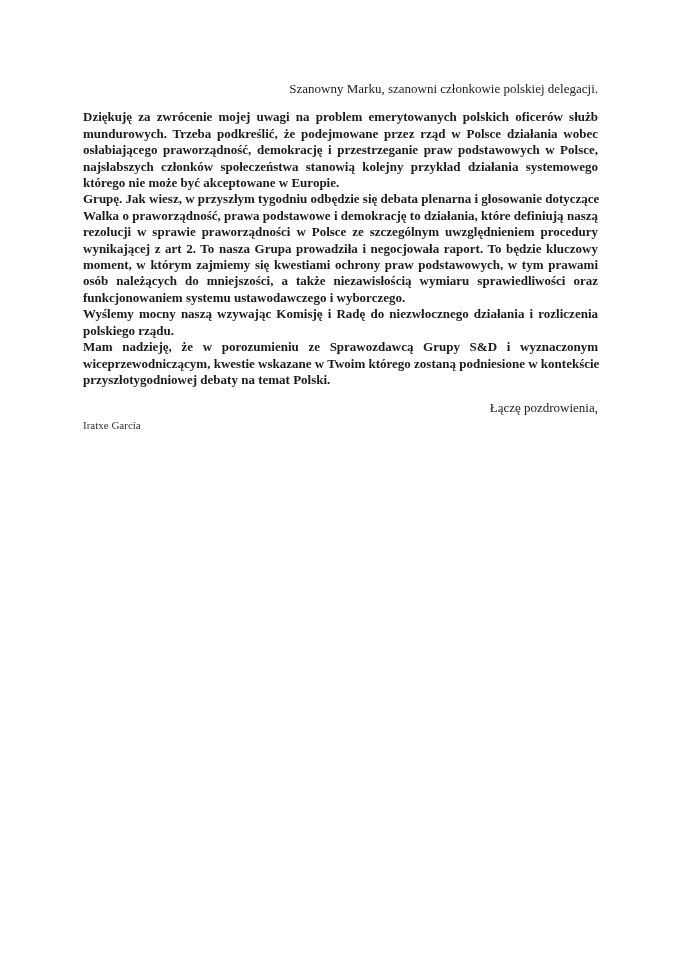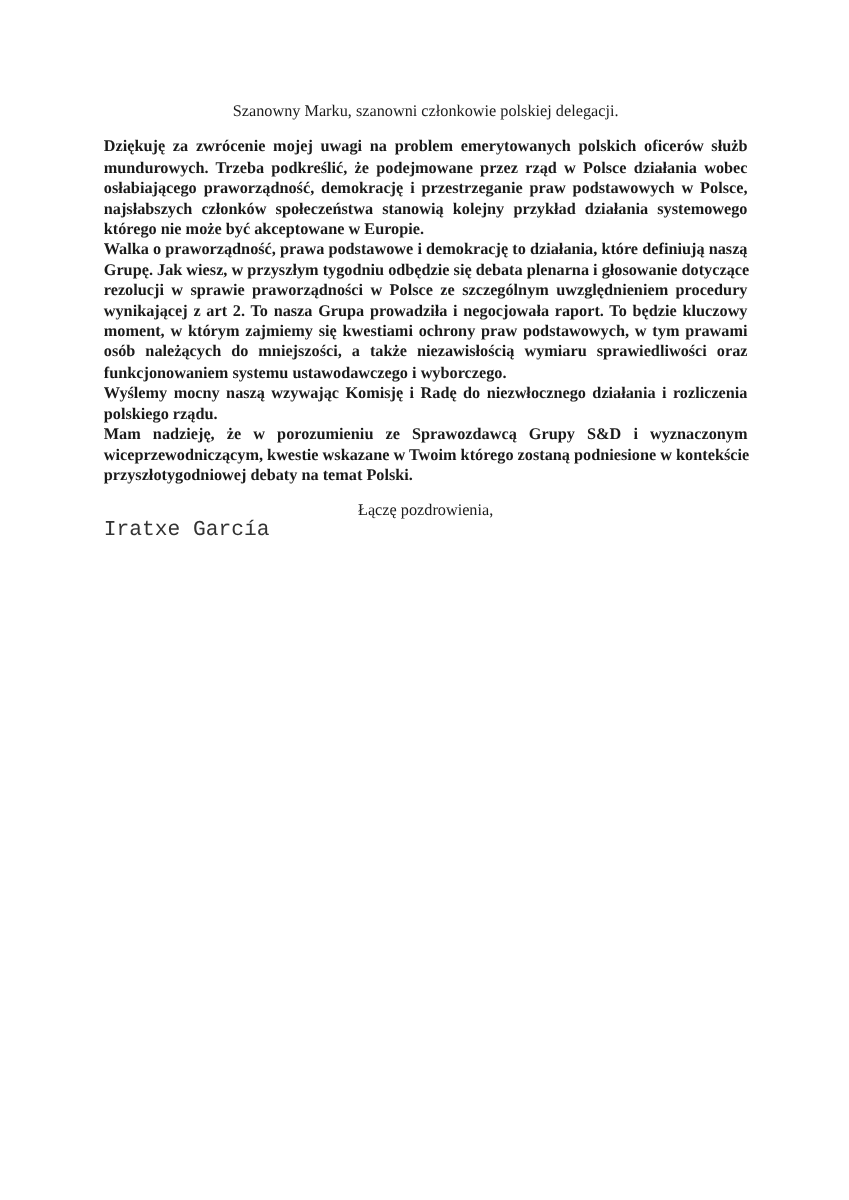--- a/index.html
+++ b/index.html
@@ -16,64 +16,64 @@
     padding: 81px 81px 0 83px;
     font-family: "Liberation Serif", serif;
     font-size: 13px;
     line-height: 16.4px;
     color: #1b1b1b;
     overflow: hidden;
   }
   .salutation, .closing {
     margin: 0;
     width: 515px;
-    text-align: center;
+    text-align: right;
   }
   .spacer {
     height: 12px;
   }
   .letter-body {
     width: 515px;
     font-weight: bold;
   }
   .line {
     width: 515px;
     text-align: justify;
     text-align-last: justify;
     white-space: nowrap;
   }
   .line.last {
     text-align-last: left;
   }
   .signature {
     margin: 0;
     width: 515px;
-    font-family: Liberation Mono, monospace;
-    font-size: 17px;
+    font-family: Liberation Serif, serif;
+    font-size: 11px;
     line-height: 16.4px;
     color: #333333;
     text-align: left;
   }
 </style>
 </head>
 <body>
 
 <div class="page">
   <p class="salutation">Szanowny Marku, szanowni członkowie polskiej delegacji.</p>
 
   <div class="spacer"></div>
 
   <div class="letter-body">
       <div class="line">Dziękuję za zwrócenie mojej uwagi na problem emerytowanych polskich oficerów służb</div>
       <div class="line">mundurowych. Trzeba podkreślić, że podejmowane przez rząd w Polsce działania wobec</div>
       <div class="line">osłabiającego praworządność, demokrację i przestrzeganie praw podstawowych w Polsce,</div>
       <div class="line">najsłabszych członków społeczeństwa stanowią kolejny przykład działania systemowego</div>
       <div class="line last">którego nie może być akceptowane w Europie.</div>
+      <div class="line">Grupę. Jak wiesz, w przyszłym tygodniu odbędzie się debata plenarna i głosowanie dotyczące</div>
       <div class="line">Walka o praworządność, prawa podstawowe i demokrację to działania, które definiują naszą</div>
-      <div class="line">Grupę. Jak wiesz, w przyszłym tygodniu odbędzie się debata plenarna i głosowanie dotyczące</div>
       <div class="line">rezolucji w sprawie praworządności w Polsce ze szczególnym uwzględnieniem procedury</div>
       <div class="line">wynikającej z art 2. To nasza Grupa prowadziła i negocjowała raport. To będzie kluczowy</div>
       <div class="line">moment, w którym zajmiemy się kwestiami ochrony praw podstawowych, w tym prawami</div>
       <div class="line">osób należących do mniejszości, a także niezawisłością wymiaru sprawiedliwości oraz</div>
       <div class="line last">funkcjonowaniem systemu ustawodawczego i wyborczego.</div>
       <div class="line">Wyślemy mocny naszą wzywając Komisję i Radę do niezwłocznego działania i rozliczenia</div>
       <div class="line last">polskiego rządu.</div>
       <div class="line">Mam nadzieję, że w porozumieniu ze Sprawozdawcą Grupy S&amp;D i wyznaczonym</div>
       <div class="line">wiceprzewodniczącym, kwestie wskazane w Twoim którego zostaną podniesione w kontekście</div>
       <div class="line last">przyszłotygodniowej debaty na temat Polski.</div>

